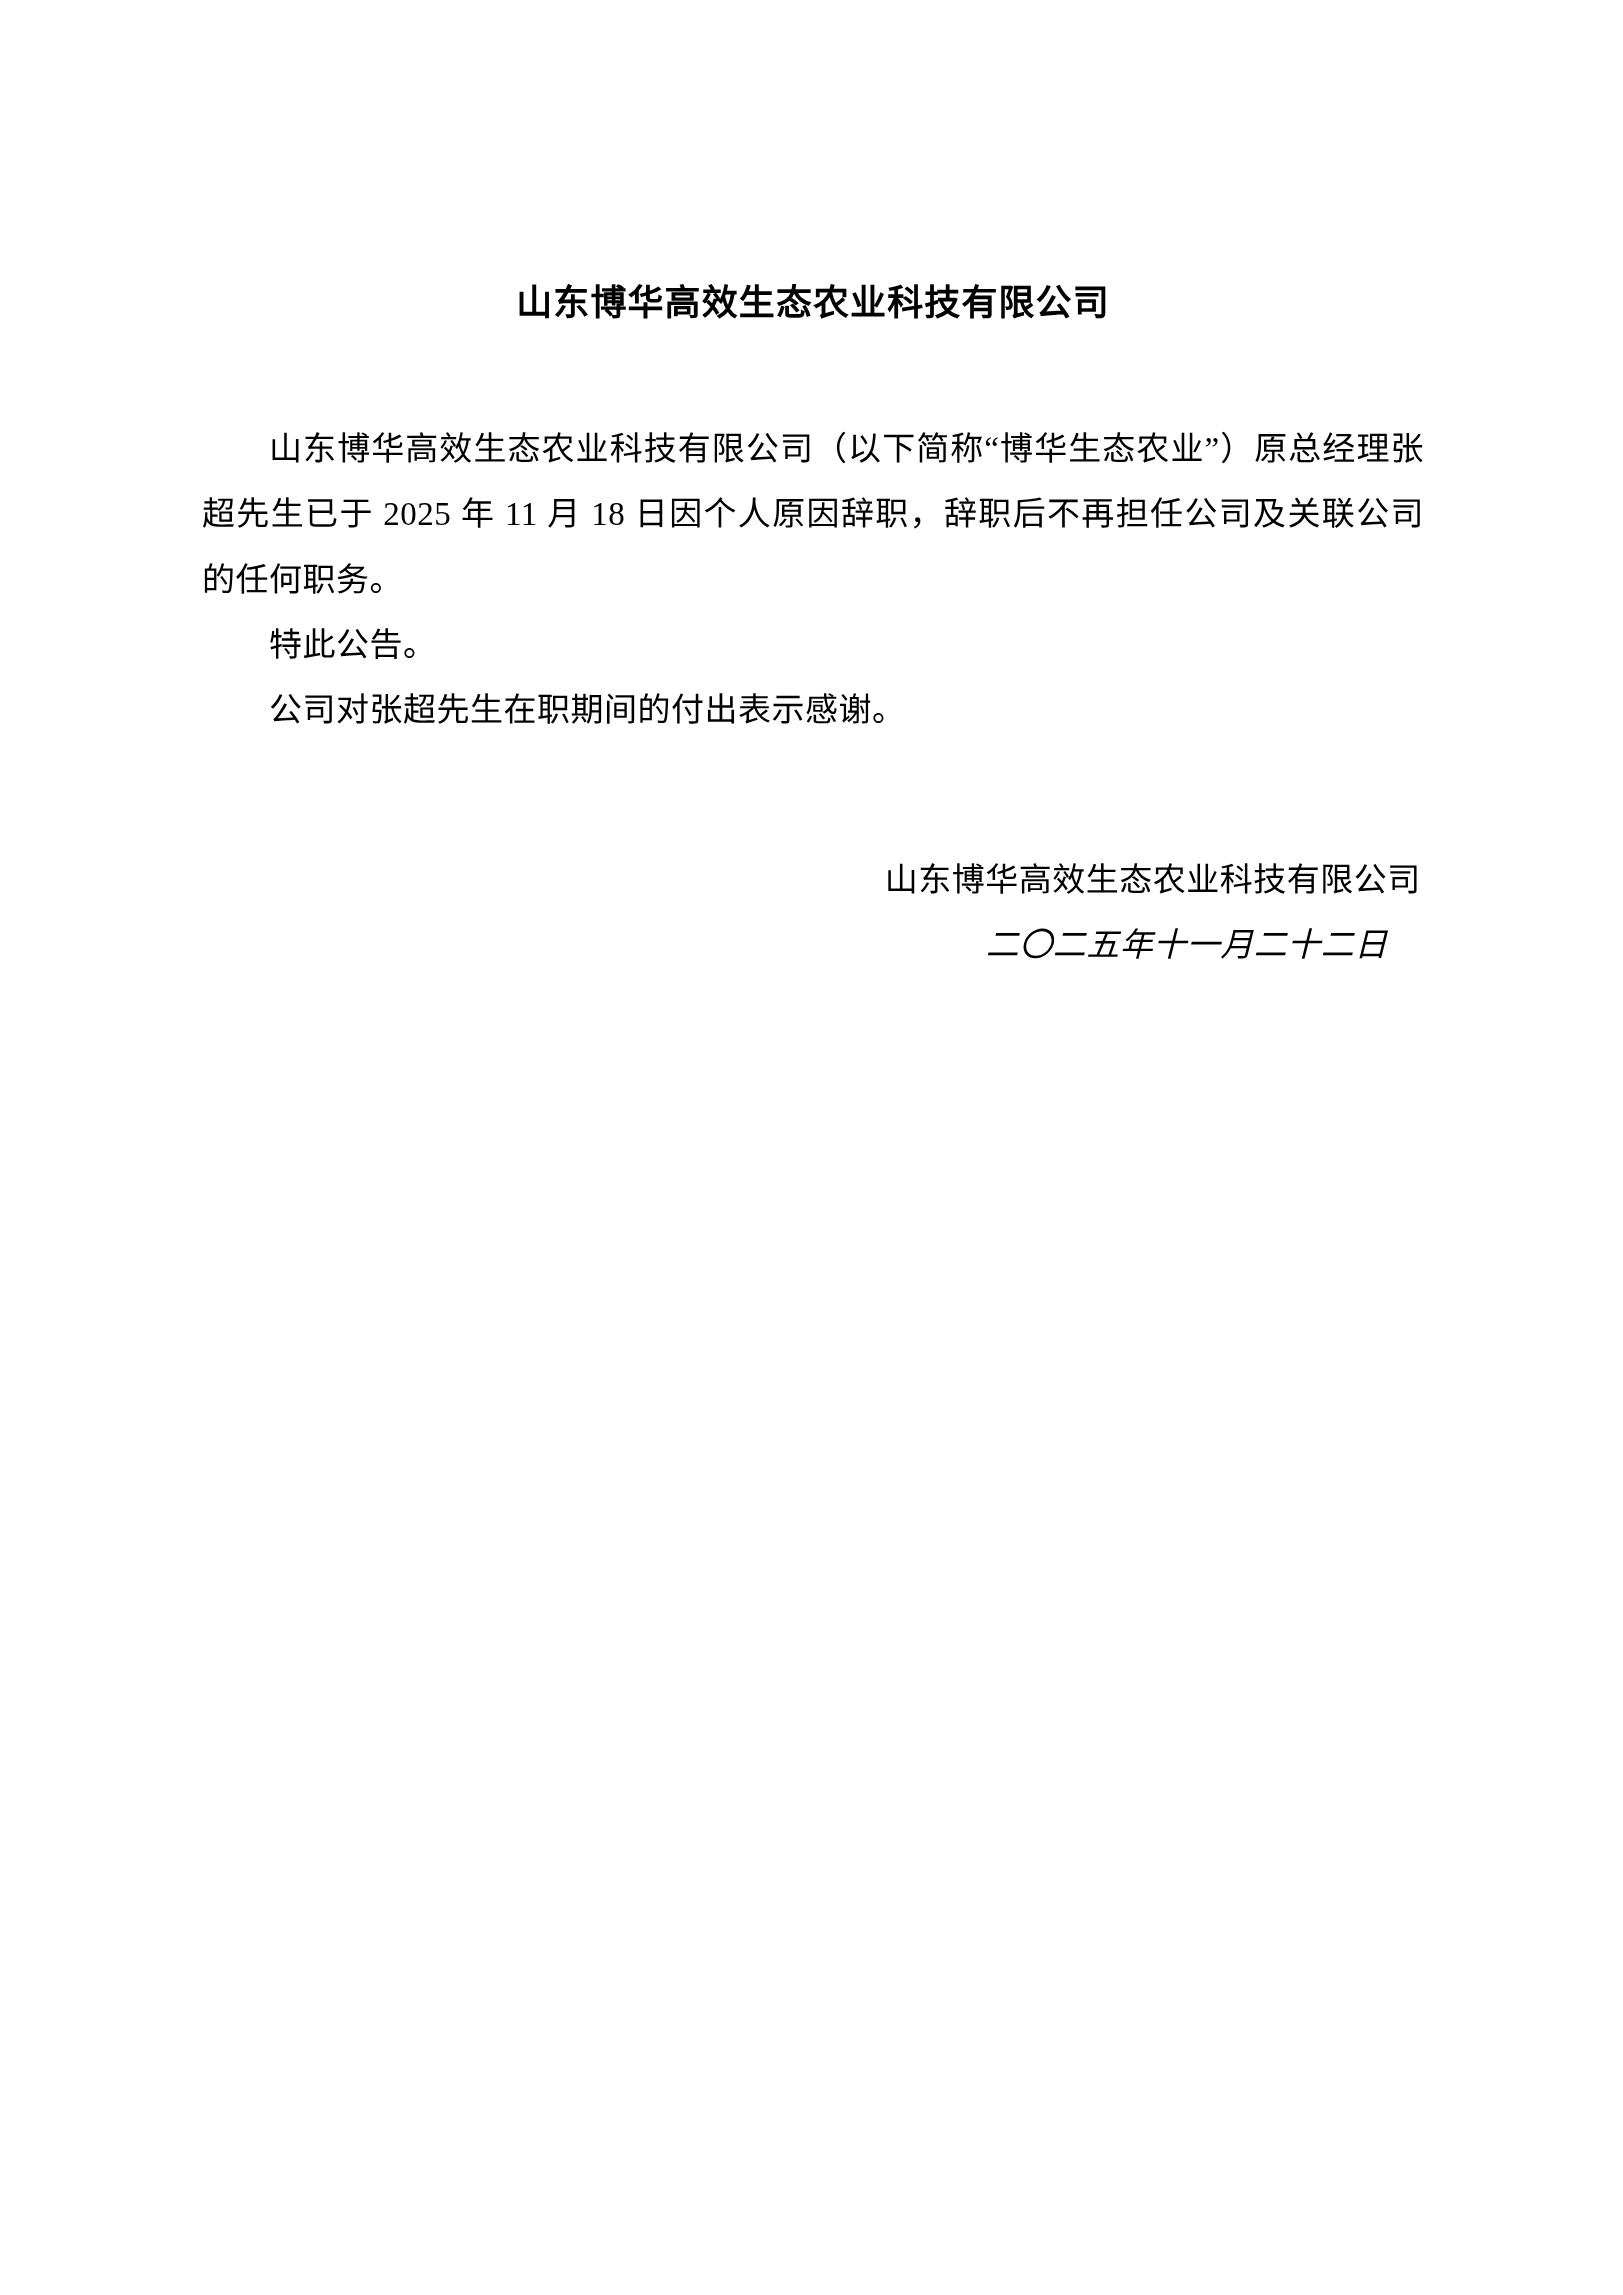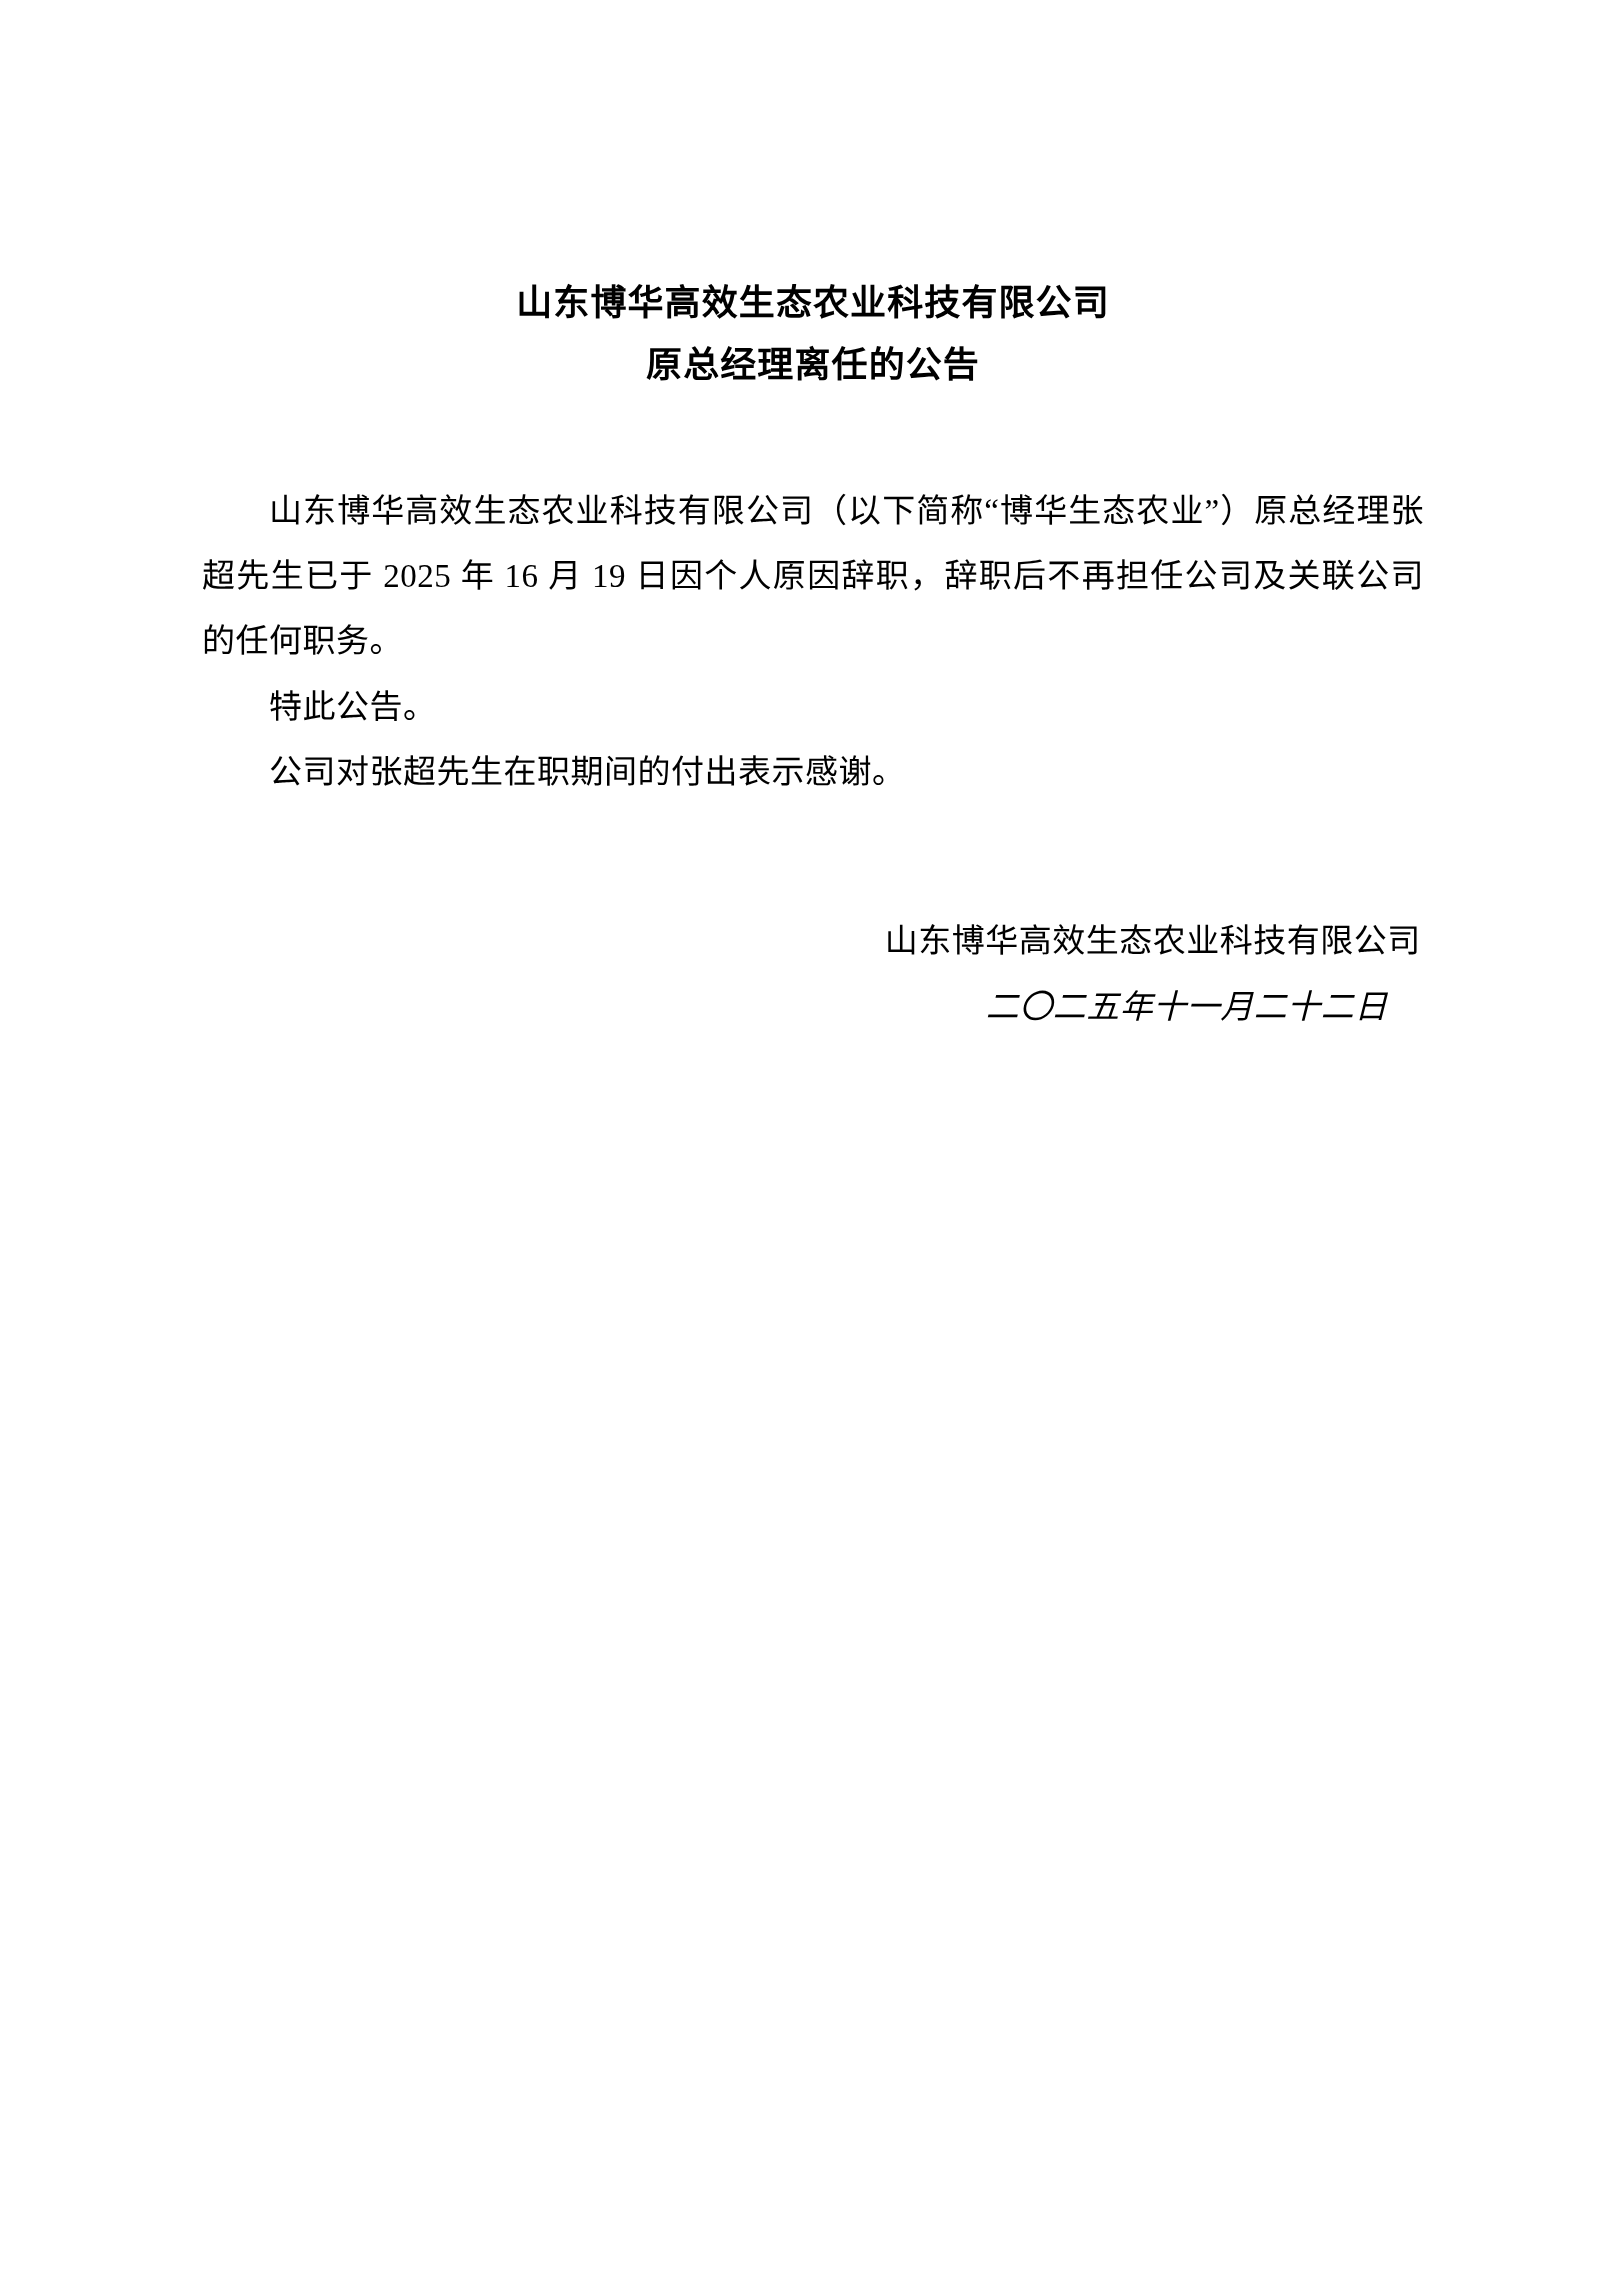--- a/index.html
+++ b/index.html
@@ -80,27 +80,26 @@
   }
 </style>
 </head>
 <body>
 
 <div class="page">
   <div class="content">
 
     <div class="doc-title">
       <span class="line">山东博华高效生态农业科技有限公司</span>
-      <span class="line">原总经理离任的公告</span>
     </div>
 
     <div class="title-gap"></div>
 
     <div class="body-text">
-      <p class="para">山东博华高效生态农业科技有限公司（以下简称“博华生态农业”）原总经理张超先生已于 2025 年 16 月 19 日因个人原因辞职，辞职后不再担任公司及关联公司的任何职务。</p>
+      <p class="para">山东博华高效生态农业科技有限公司（以下简称“博华生态农业”）原总经理张超先生已于 2025 年 11 月 18 日因个人原因辞职，辞职后不再担任公司及关联公司的任何职务。</p>
       <p class="para">特此公告。</p>
       <p class="para">公司对张超先生在职期间的付出表示感谢。</p>
     </div>
 
     <div class="signature">
       <span class="sig-line">山东博华高效生态农业科技有限公司</span>
       <span class="sig-date">二〇二五年十一月二十二日</span>
     </div>
 
   </div>

